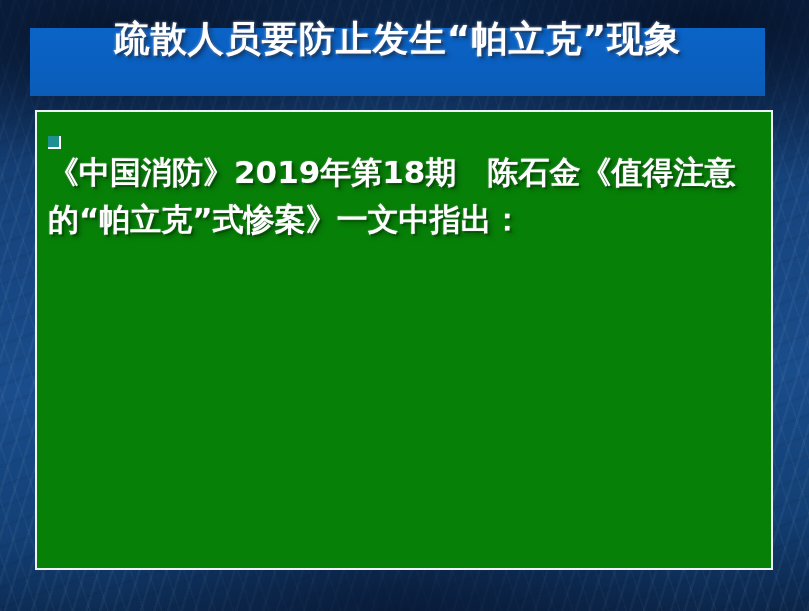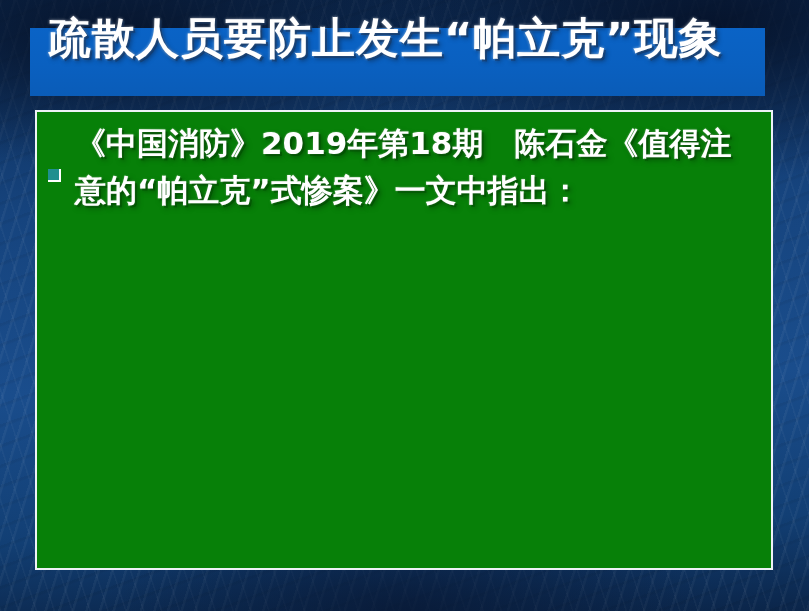--- a/index.html
+++ b/index.html
@@ -31,22 +31,22 @@
     top: 28px;
     width: 735px;
     height: 68px;
     background: linear-gradient(180deg, #0a63c6 0%, #0a60c0 55%, #0a5cb8 100%);
   }
   #title-text {
     position: absolute;
     left: 30px;
     top: 16px;
     width: 735px;
-    text-align: left;
-    font-size: 43px;
+    text-align: center;
+    font-size: 36px;
     line-height: 45px;
     font-weight: bold;
     color: #ffffff;
     letter-spacing: 1px;
     text-shadow:
       2px 2px 0 rgba(20,50,90,0.55),
       3px 3px 4px rgba(10,30,60,0.50),
       0 0 3px rgba(255,255,255,0.65);
     white-space: normal;
     word-break: break-all;
@@ -63,21 +63,22 @@
     height: 460px;
     background: #078008;
     border: 2px solid #eef2f6;
     box-sizing: border-box;
   }
 
   
   .bullet-row {
     position: absolute;
     display: flex;
-    align-items: center;
+    align-items: flex-start;
+    flex-direction: column;
   }
   .bullet-marker {
     flex: 0 0 auto;
     width: 13px;
     height: 13px;
     margin-top: 16px;
     margin-right: 14px;
     background: #1f8f8f;
     border-right: 2px solid #ffffff;
     border-bottom: 2px solid #ffffff;

